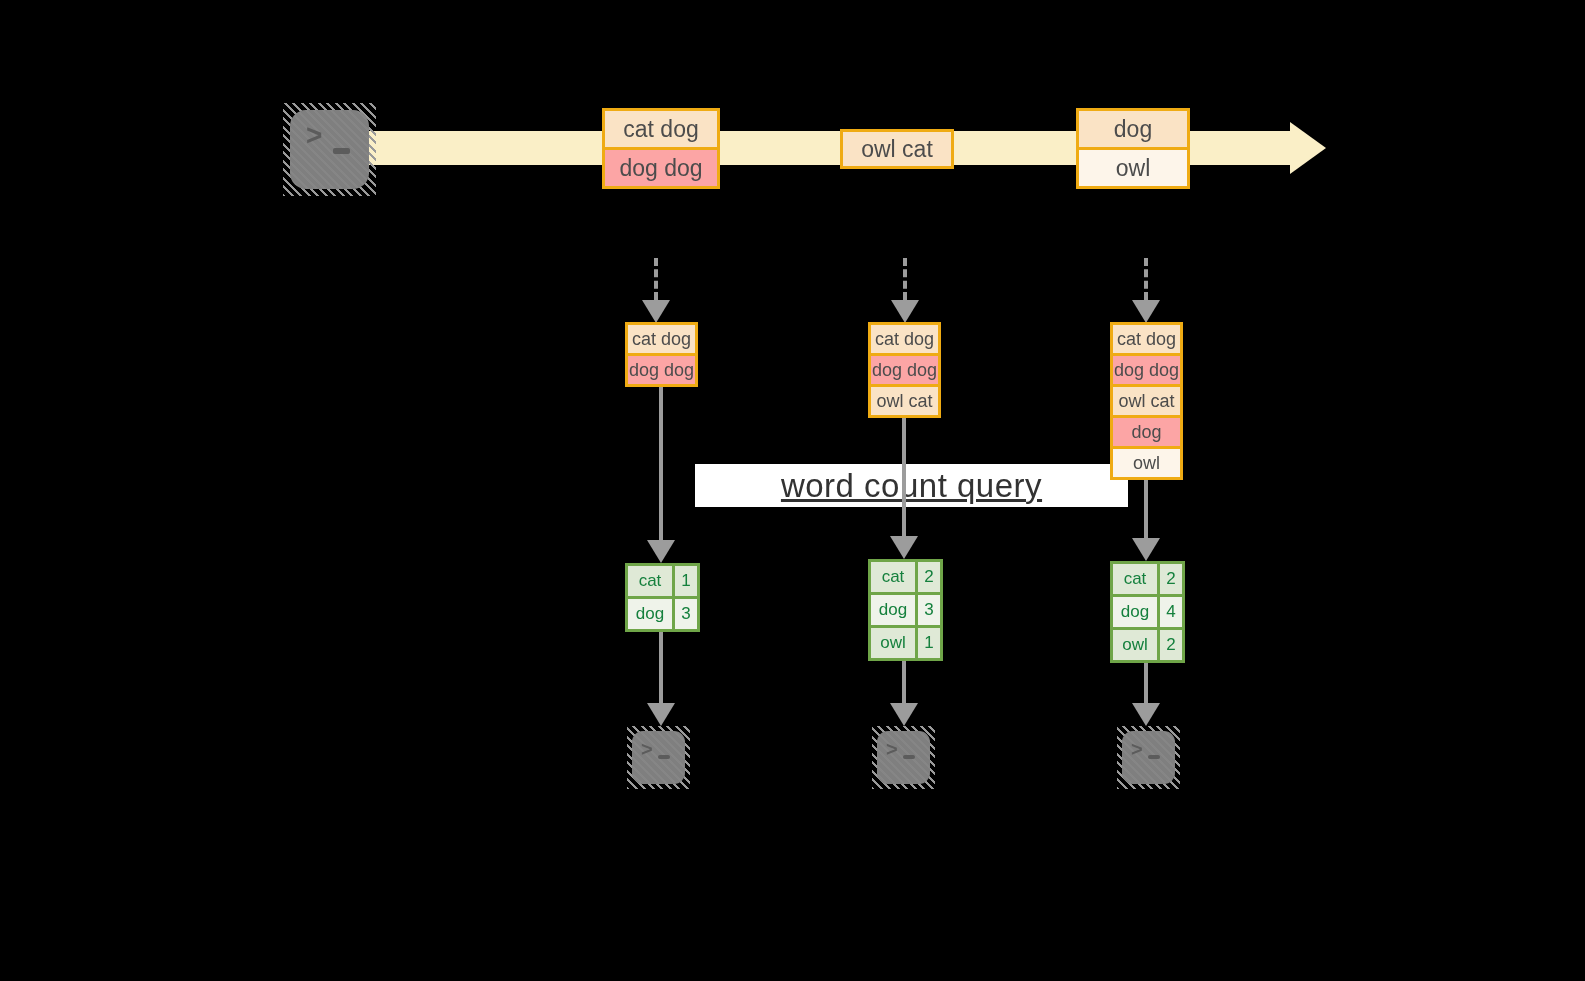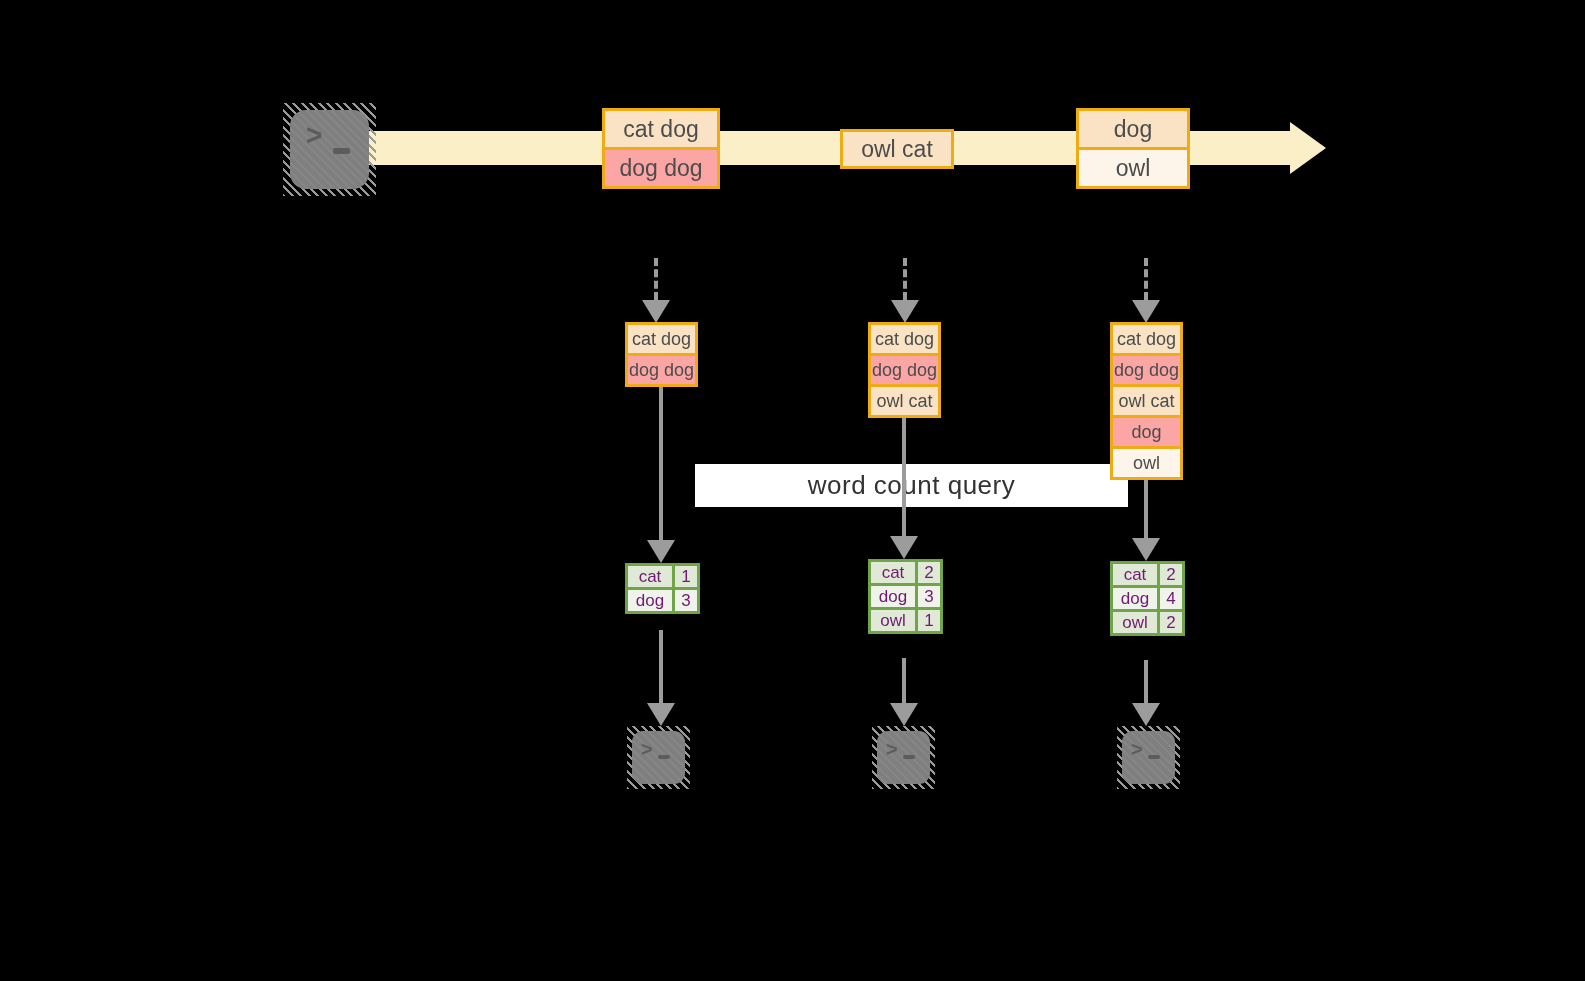--- a/index.html
+++ b/index.html
@@ -59,30 +59,30 @@
     border-left:14px solid rgba(0,0,0,0);
     border-right:14px solid rgba(0,0,0,0);
     border-top:23px solid #9C9C9C;
     z-index:2;
   }
 
   
   .banner {
     background:#FFFFFF; z-index:1;
     display:flex; align-items:center; justify-content:center;
-    font-size:26px; color:#333333; letter-spacing:0.5px;
+    font-size:33px; color:#333333; letter-spacing:0.5px;text-decoration:underline;
   }
 
   
   .gtable { border:3px solid #6FA548; display:flex; flex-direction:column; z-index:3; }
   .gtable .row { display:flex; }
   .gtable .row + .row { border-top:3px solid #6FA548; }
   .gtable .row > div {
-    height:21px; display:flex; align-items:center; justify-content:center;
-    font-size:17px; color:#701a75;
+    height:30px; display:flex; align-items:center; justify-content:center;
+    font-size:17px; color:#15803d;
   }
   .gtable .wcell { width:44px; }
   .gtable .ccell { width:22px; border-left:3px solid #6FA548; }
   .row.odd  > div { background:#DFE9D6; }
   .row.even > div { background:#EFF3EA; }
 </style>
 </head>
 <body>
 
 <div class="canvas">

